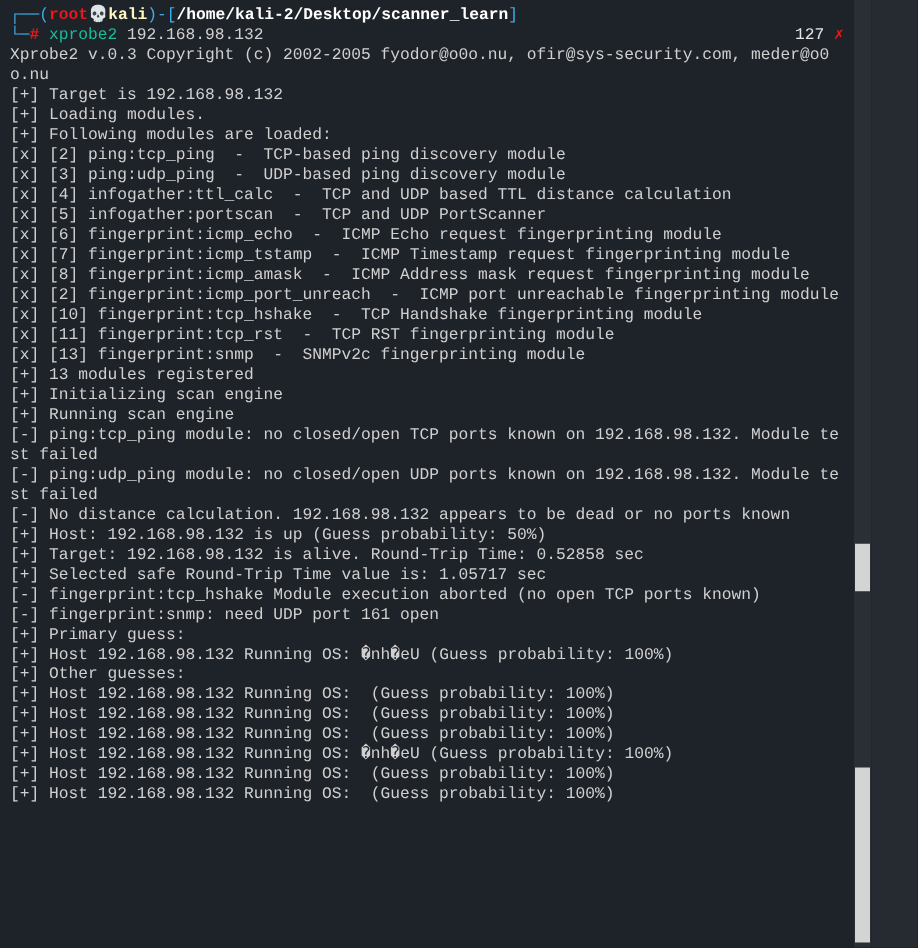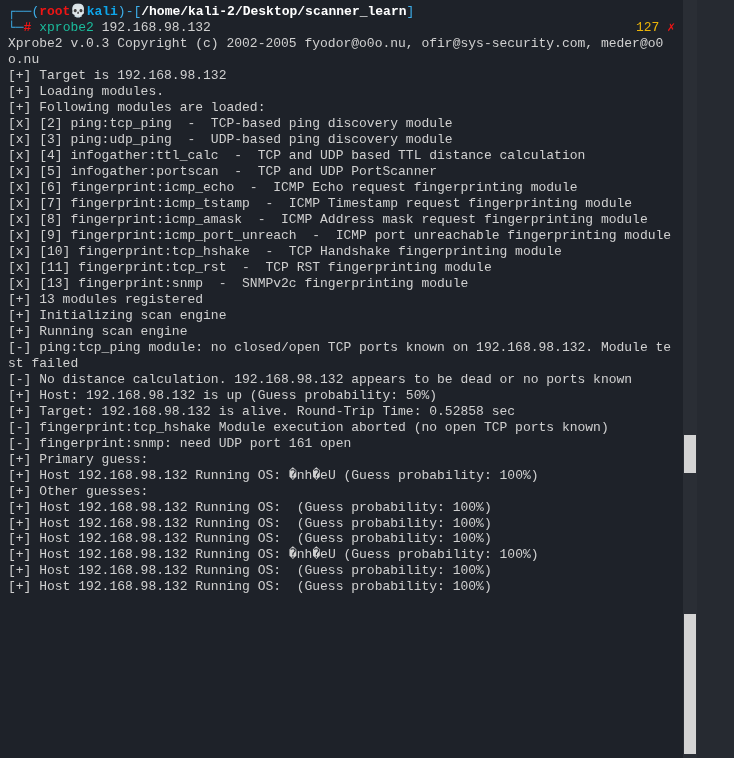--- a/index.html
+++ b/index.html
@@ -44,27 +44,27 @@
       width: 37px;
       height: 758px;
       background: #262a31;
     }
     .prompt-line {
       white-space: pre;
     }
     .paren { color: #3daee9; }
     .root { color: #ed1515; font-weight: bold; text-align: right; }
     .skull { color: #c0c0c0; }
-    .at-kali { color: #0ea5e9; font-weight: bold; }
+    .at-kali { color: #fef9c3; font-weight: bold; }
     .bracket { color: #3daee9; }
     .path { color: #ffffff; font-weight: bold; font-family: Liberation Mono, monospace; }
     .hash { color: #ed1515; font-weight: bold; }
     .cmd { color: #1abc9c; }
     .args { color: #d0d0d0; }
-    .exit-code { color: #eab308; margin-left: 28px; }
+    .exit-code { color: #e5e5e5; margin-left: 28px; }
     .exit-x { color: #ed1515; font-weight: bold; }
     .output {
       color: #d0d0d0;
       white-space: pre-wrap;
       word-break: break-all;
     }
     .prompt-top-right {
       float: right;
     }
     .line { display: block; }
@@ -82,31 +82,33 @@
   <span class="output line">[+] Target is 192.168.98.132</span>
   <span class="output line">[+] Loading modules.</span>
   <span class="output line">[+] Following modules are loaded:</span>
   <span class="output line">[x] [2] ping:tcp_ping  -  TCP-based ping discovery module</span>
   <span class="output line">[x] [3] ping:udp_ping  -  UDP-based ping discovery module</span>
   <span class="output line">[x] [4] infogather:ttl_calc  -  TCP and UDP based TTL distance calculation</span>
   <span class="output line">[x] [5] infogather:portscan  -  TCP and UDP PortScanner</span>
   <span class="output line">[x] [6] fingerprint:icmp_echo  -  ICMP Echo request fingerprinting module</span>
   <span class="output line">[x] [7] fingerprint:icmp_tstamp  -  ICMP Timestamp request fingerprinting module</span>
   <span class="output line">[x] [8] fingerprint:icmp_amask  -  ICMP Address mask request fingerprinting module</span>
-  <span class="output line">[x] [9] fingerprint:icmp_port_unreach  -  ICMP port unreachable fingerprinting module</span>
+  <span class="output line">[x] [2] fingerprint:icmp_port_unreach  -  ICMP port unreachable fingerprinting module</span>
   <span class="output line">[x] [10] fingerprint:tcp_hshake  -  TCP Handshake fingerprinting module</span>
   <span class="output line">[x] [11] fingerprint:tcp_rst  -  TCP RST fingerprinting module</span>
   <span class="output line">[x] [13] fingerprint:snmp  -  SNMPv2c fingerprinting module</span>
   <span class="output line">[+] 13 modules registered</span>
   <span class="output line">[+] Initializing scan engine</span>
   <span class="output line">[+] Running scan engine</span>
   <span class="output line">[-] ping:tcp_ping module: no closed/open TCP ports known on 192.168.98.132. Module test failed</span>
+  <span class="output line">[-] ping:udp_ping module: no closed/open UDP ports known on 192.168.98.132. Module test failed</span>
   <span class="output line">[-] No distance calculation. 192.168.98.132 appears to be dead or no ports known</span>
   <span class="output line">[+] Host: 192.168.98.132 is up (Guess probability: 50%)</span>
   <span class="output line">[+] Target: 192.168.98.132 is alive. Round-Trip Time: 0.52858 sec</span>
+  <span class="output line">[+] Selected safe Round-Trip Time value is: 1.05717 sec</span>
   <span class="output line">[-] fingerprint:tcp_hshake Module execution aborted (no open TCP ports known)</span>
   <span class="output line">[-] fingerprint:snmp: need UDP port 161 open</span>
   <span class="output line">[+] Primary guess:</span>
   <span class="output line">[+] Host 192.168.98.132 Running OS: �nh�eU (Guess probability: 100%)</span>
   <span class="output line">[+] Other guesses:</span>
   <span class="output line">[+] Host 192.168.98.132 Running OS:  (Guess probability: 100%)</span>
   <span class="output line">[+] Host 192.168.98.132 Running OS:  (Guess probability: 100%)</span>
   <span class="output line">[+] Host 192.168.98.132 Running OS:  (Guess probability: 100%)</span>
   <span class="output line">[+] Host 192.168.98.132 Running OS: �nh�eU (Guess probability: 100%)</span>
   <span class="output line">[+] Host 192.168.98.132 Running OS:  (Guess probability: 100%)</span>

